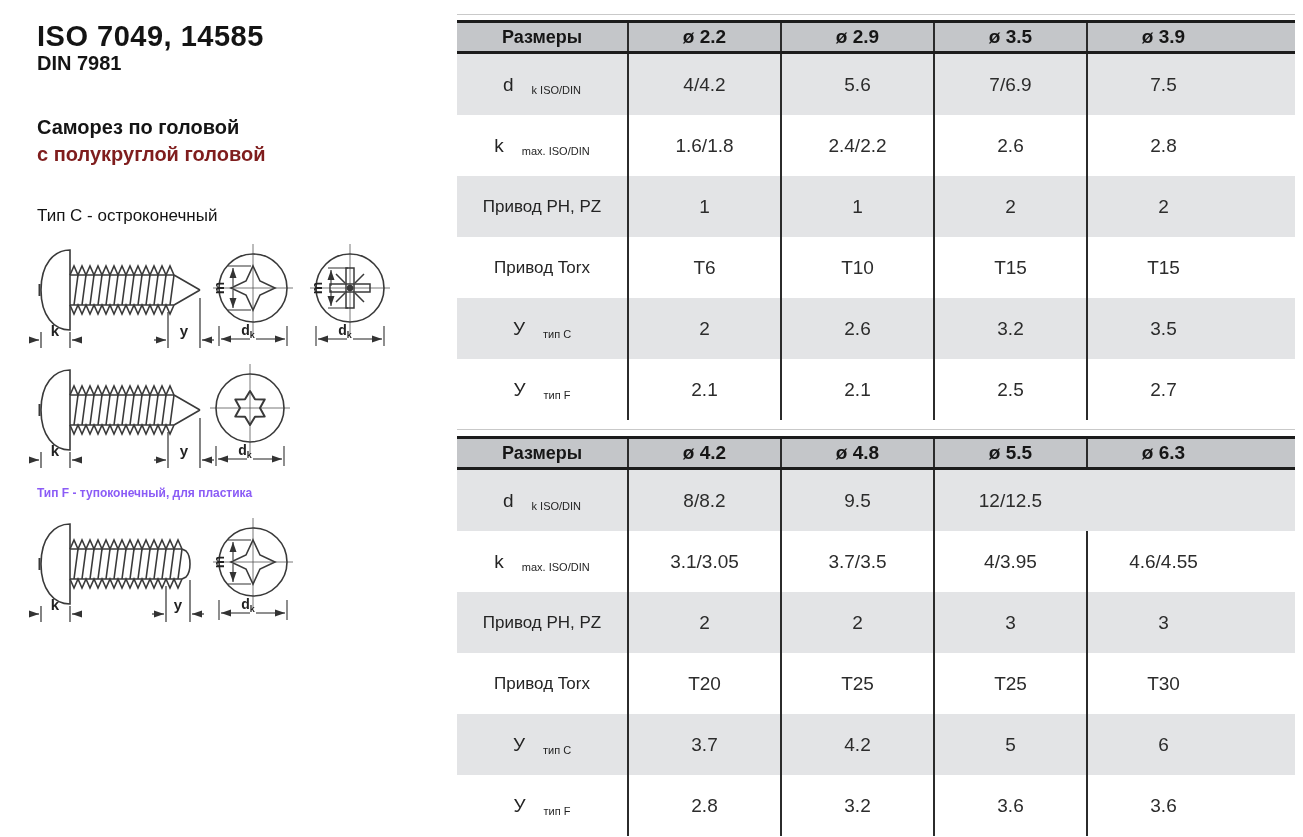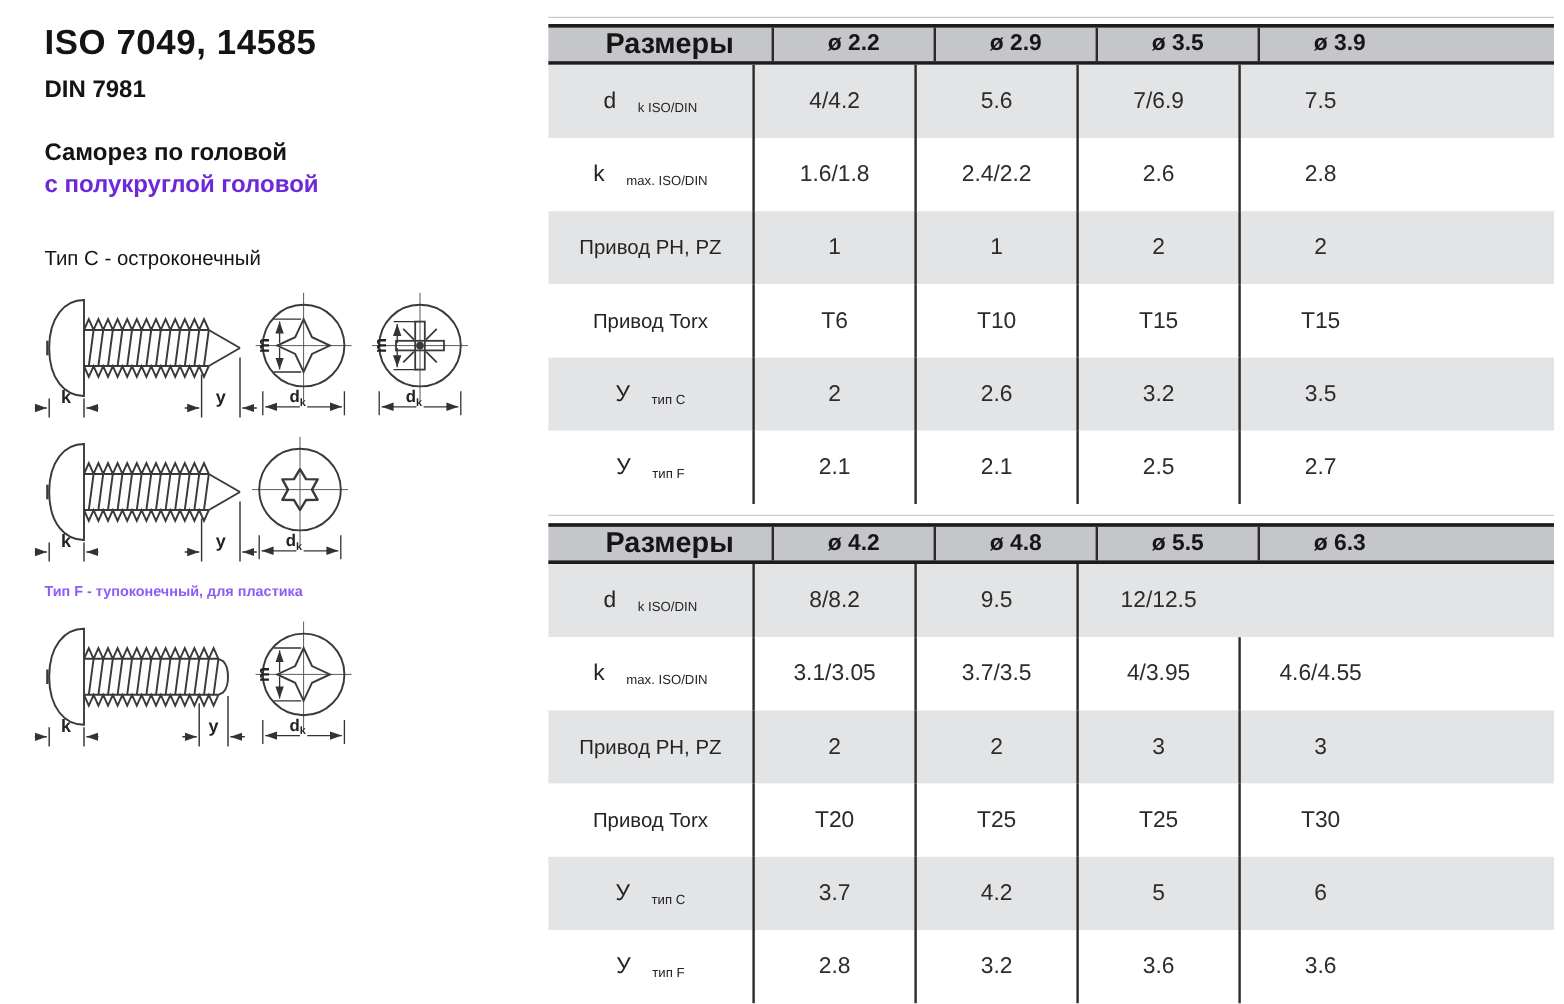--- a/index.html
+++ b/index.html
@@ -2,40 +2,40 @@
 <html style="--page_bg: #ffffff; --header_bg: #c4c6c9; --row_alt_bg: #e3e4e6; --row_bg: #ffffff; --table_border: #1c1c1c; --grid_line: #2b2b2b; --text: #262626;"><head>
 <meta charset="utf-8">
 <style>
   html,body{margin:0;padding:0;background:#fff;}
   #page{position:relative;width:1303px;height:837px;background:var(--page_bg,#fff);overflow:hidden;
         font-family:"Liberation Sans",sans-serif;color:var(--text,#262626);}
 
   
   .abs{position:absolute;}
   #title{left:37px;top:20px;font-size:29px;font-weight:700;letter-spacing:.5px;color:#141414;}
-  #standard{left:37px;top:64px;font-size:20px;font-weight:700;color:#141414;}
+  #standard{left:37px;top:52px;font-size:20px;font-weight:700;color:#141414;}
   #desc1{left:37px;top:116px;font-size:20px;font-weight:700;color:#141414;}
-  #desc2{left:37px;top:143px;font-size:20px;font-weight:700;color:#6d28d9;}
+  #desc2{left:37px;top:143px;font-size:20px;font-weight:700;color:#7f1d1d;}
   #typec{left:37px;top:206px;font-size:17px;font-weight:400;color:#141414;}
   #typef{left:37px;top:486px;font-size:12px;font-weight:700;color:#8b5cf6;text-align:right;}
   svg text{font-family:"Liberation Sans",sans-serif;font-weight:700;fill:#222;}
 
   
   .hl{position:absolute;left:457px;width:838px;height:1px;background:#c9c9c9;}
   .tbl{position:absolute;left:457px;width:838px;}
   .hrow{display:flex;height:28px;background:var(--header_bg,#c4c6c9);
         border-top:3px solid var(--table_border,#1c1c1c);
         border-bottom:3px solid var(--table_border,#1c1c1c);}
   .row{display:flex;height:61px;background:var(--row_bg,#fff);}
   .row.alt{background:var(--row_alt_bg,#e3e4e6);}
   .lcell{width:170px;display:flex;align-items:center;justify-content:center;
          font-size:17px;color:#242424;text-align:center;}
-  .cell{width:135px;box-sizing:border-box;display:flex;align-items:center;justify-content:center;
+  .cell{width:153px;box-sizing:border-box;display:flex;align-items:center;justify-content:center;
         font-size:19px;color:#2c2c2c;border-left:2px solid var(--grid_line,#2b2b2b);}
-  .hrow .lcell{font-weight:700;font-size:24px;color:#161616;padding-left:16px;}
+  .hrow .lcell{font-weight:700;font-size:18px;color:#161616;}
   .hrow .cell{font-weight:700;font-size:19px;color:#161616;}
   .lm{font-size:19px;}
   .sb{font-size:11px;display:inline-block;transform:translateY(5px);margin-left:18px;}
 </style>
 </head>
 <body>
 
 <div id="page">
 
   <svg width="0" height="0" style="position:absolute">

